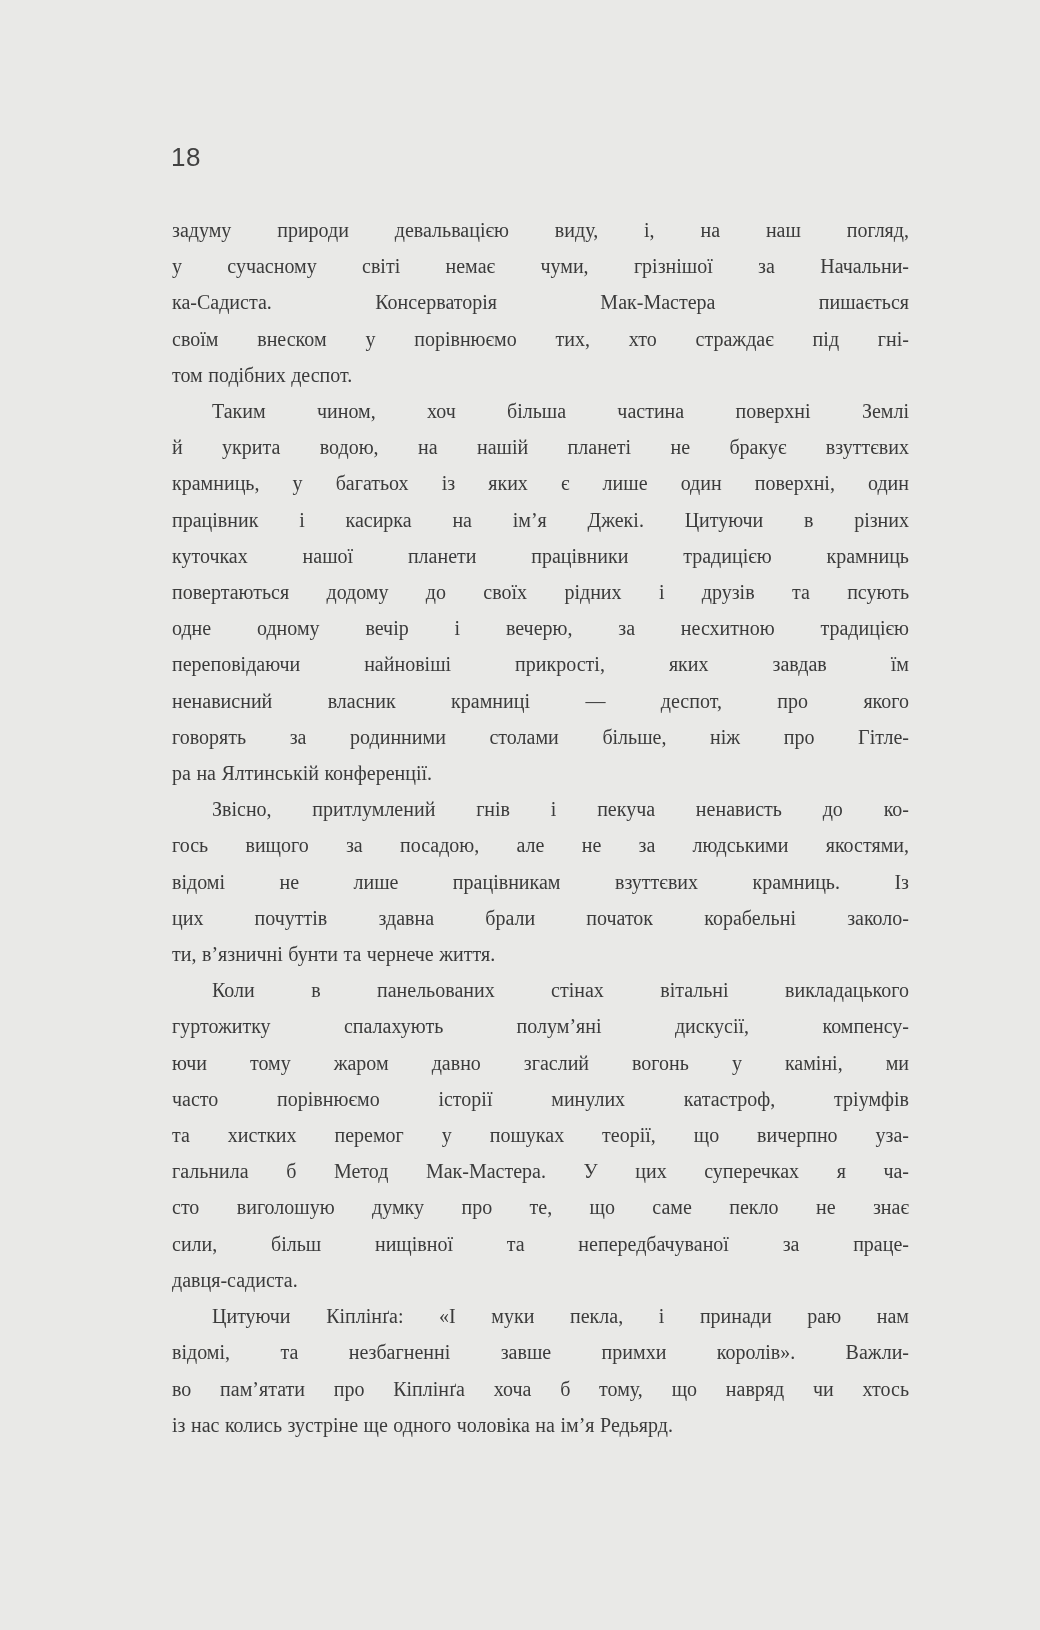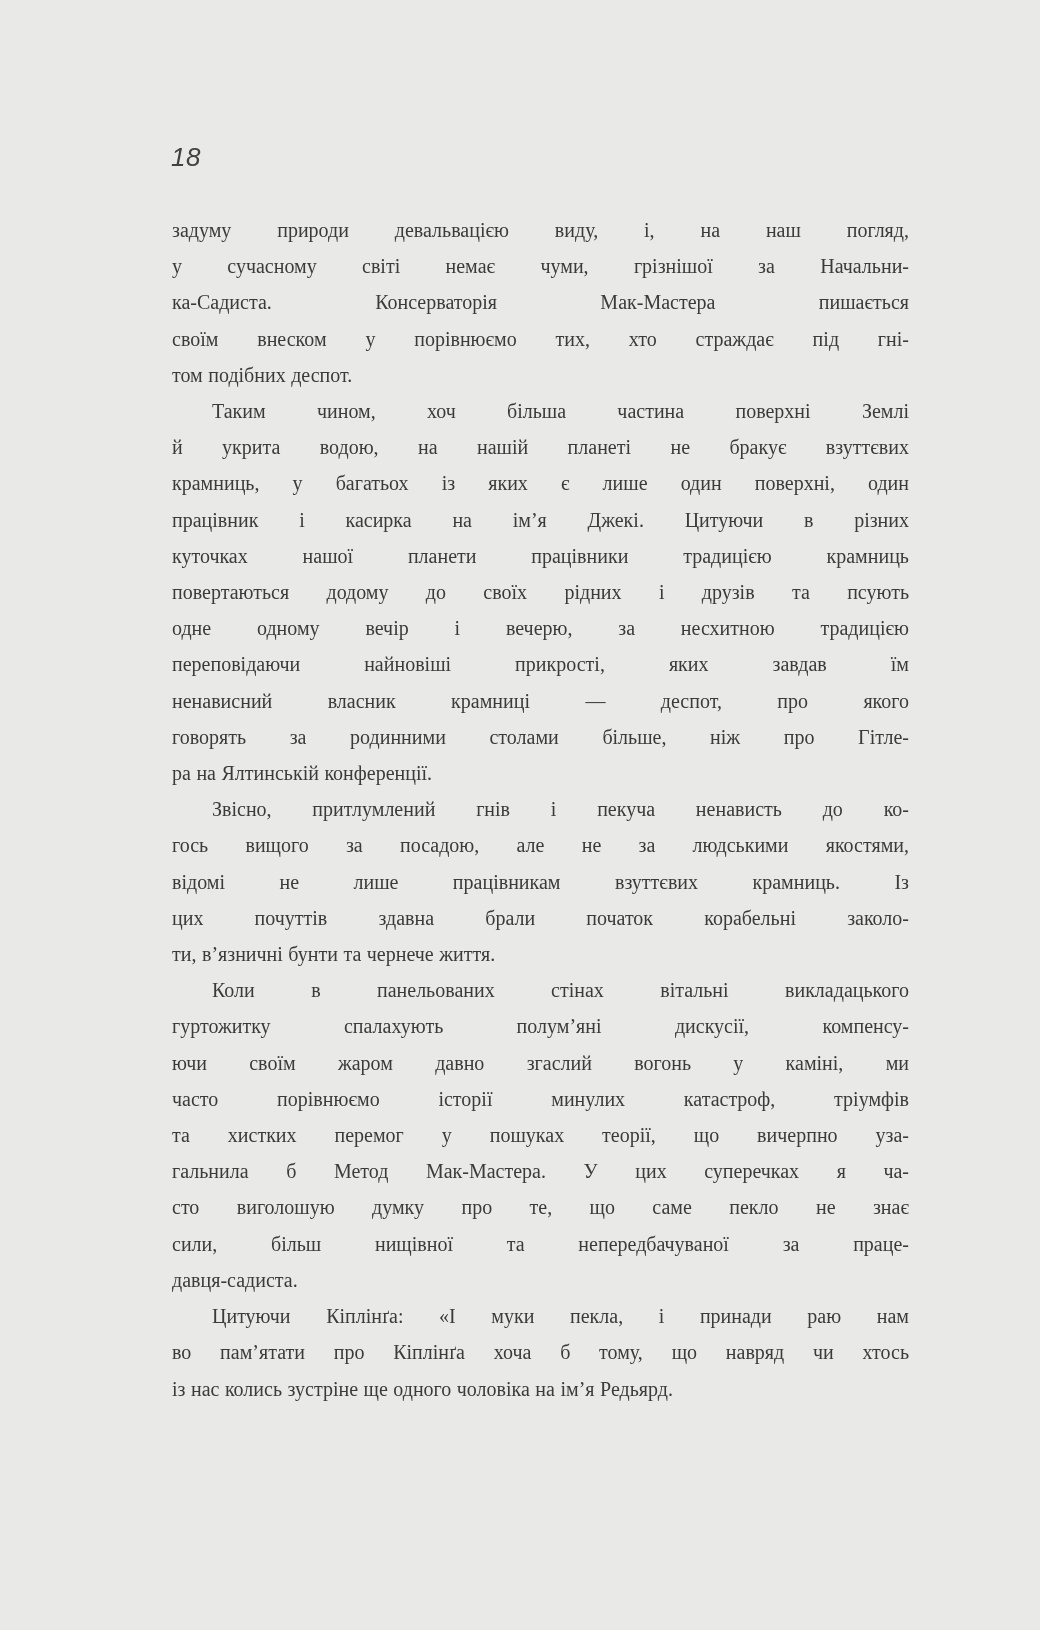--- a/index.html
+++ b/index.html
@@ -22,21 +22,20 @@
   }
   .page-number {
     position: absolute;
     left: 171px;
     top: 142px;
     font-family: "Liberation Sans", sans-serif;
     font-size: 26px;
     line-height: 30px;
     color: #424242;
     letter-spacing: 0.5px;
-    font-style: italic;
   }
   .text-block {
     position: absolute;
     left: 172px;
     top: 212px;
     width: 737px;
   }
   .paragraph {
     margin: 0;
     padding: 0;
@@ -85,27 +84,28 @@
       <div class="paragraph">
         <div class="line indent">Звісно, притлумлений гнів і пекуча ненависть до ко-</div>
         <div class="line">гось вищого за посадою, але не за людськими якостями,</div>
         <div class="line">відомі не лише працівникам взуттєвих крамниць. Із</div>
         <div class="line">цих почуттів здавна брали початок корабельні заколо-</div>
         <div class="line last">ти, в’язничні бунти та чернече життя.</div>
       </div>
       <div class="paragraph">
         <div class="line indent">Коли в панельованих стінах вітальні викладацького</div>
         <div class="line">гуртожитку спалахують полум’яні дискусії, компенсу-</div>
-        <div class="line">ючи своїм жаром давно згаслий вогонь у каміні, ми</div>
+        <div class="line">ючи тому жаром давно згаслий вогонь у каміні, ми</div>
         <div class="line">часто порівнюємо історії минулих катастроф, тріумфів</div>
         <div class="line">та хистких перемог у пошуках теорії, що вичерпно уза-</div>
         <div class="line">гальнила б Метод Мак-Мастера. У цих суперечках я ча-</div>
         <div class="line">сто виголошую думку про те, що саме пекло не знає</div>
         <div class="line">сили, більш нищівної та непередбачуваної за праце-</div>
         <div class="line last">давця-садиста.</div>
       </div>
       <div class="paragraph">
         <div class="line indent">Цитуючи Кіплінґа: «І муки пекла, і принади раю нам</div>
+        <div class="line">відомі, та незбагненні завше примхи королів». Важли-</div>
         <div class="line">во пам’ятати про Кіплінґа хоча б тому, що навряд чи хтось</div>
         <div class="line last">із нас колись зустріне ще одного чоловіка на ім’я Редьярд.</div>
       </div>
     </div>
 </div>
 
 </body></html>

